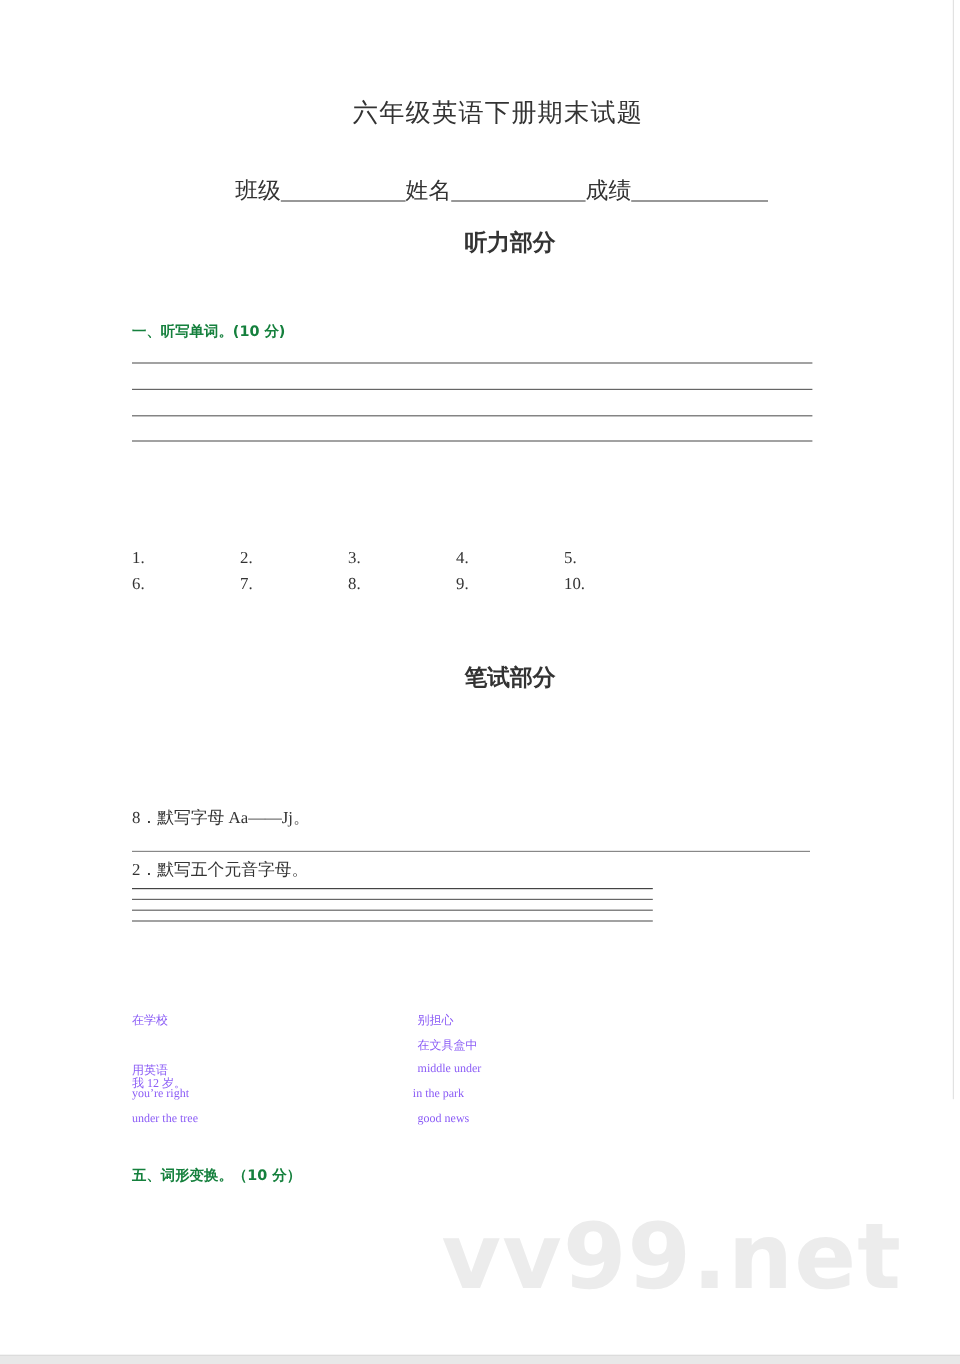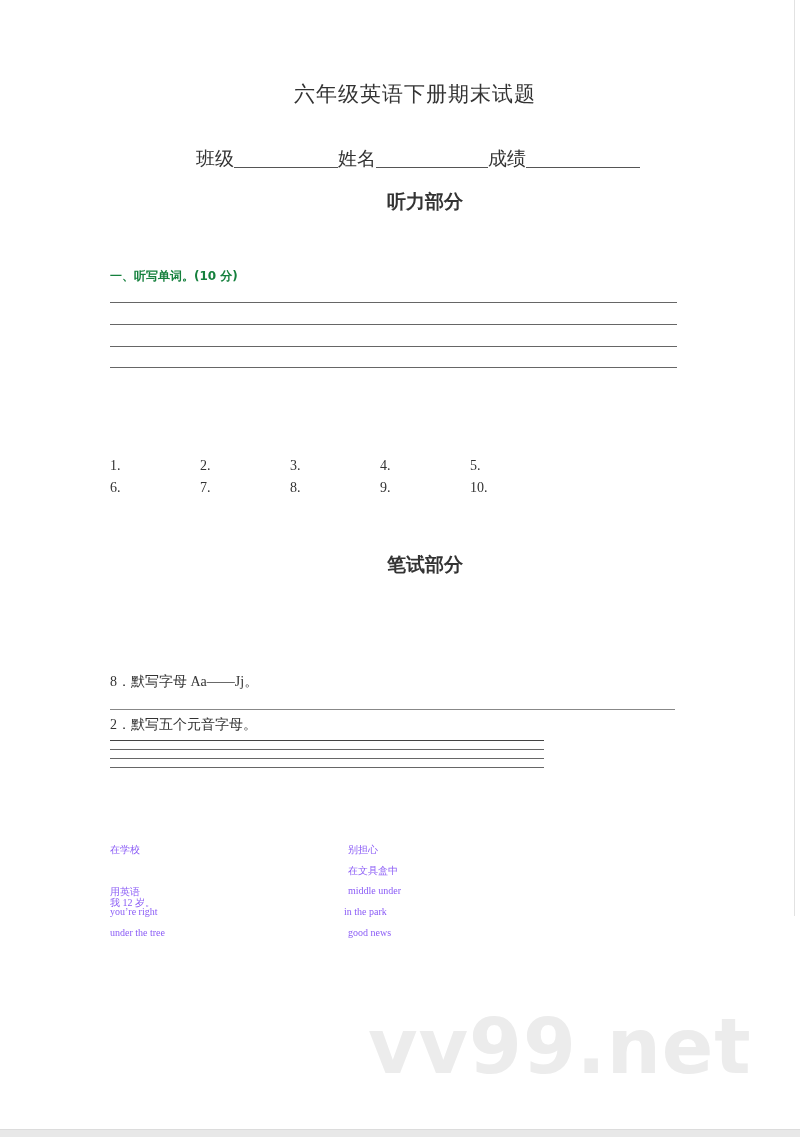--- a/index.html
+++ b/index.html
@@ -78,17 +78,18 @@
   <div class="abs phrase" style="left:110px; top:885px;">用英语</div>
   <div class="abs phrase" style="left:110px; top:906px;">you’re right</div>
   <div class="abs phrase" style="left:110px; top:927px;">under the tree</div>
 
   <div class="abs phrase" style="left:348px; top:843px;">别担心</div>
   <div class="abs phrase" style="left:348px; top:864px;">在文具盒中</div>
   <div class="abs phrase" style="left:348px; top:885px;">middle under</div>
   <div class="abs phrase" style="left:344px; top:906px;">in the park</div>
   <div class="abs phrase" style="left:348px; top:927px;">good news</div>
 
+  <div class="abs heading" style="top:959px">五、词形变换。（10 分）</div>
 
   <div class="abs watermark">vv99.net</div>
 </div>
 
 <div class="bottom-strip"></div>
 
 </body></html>

